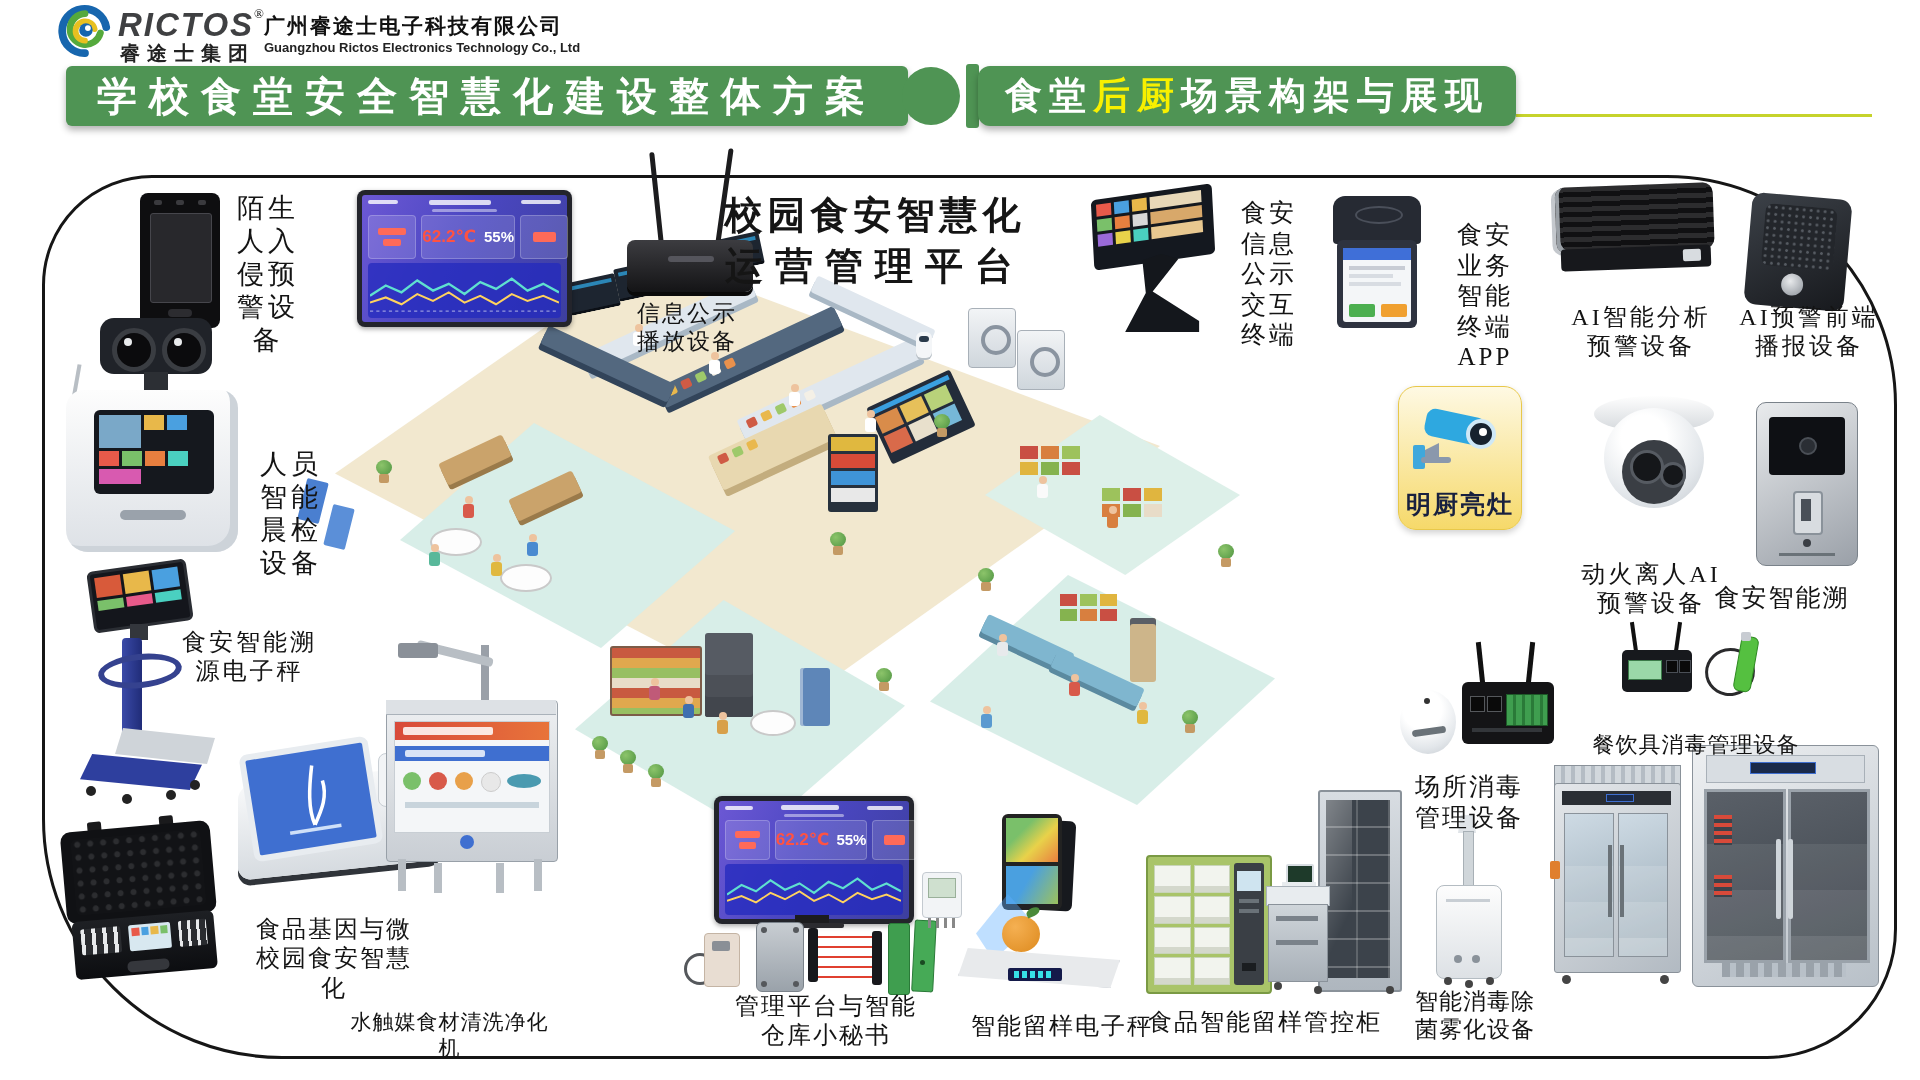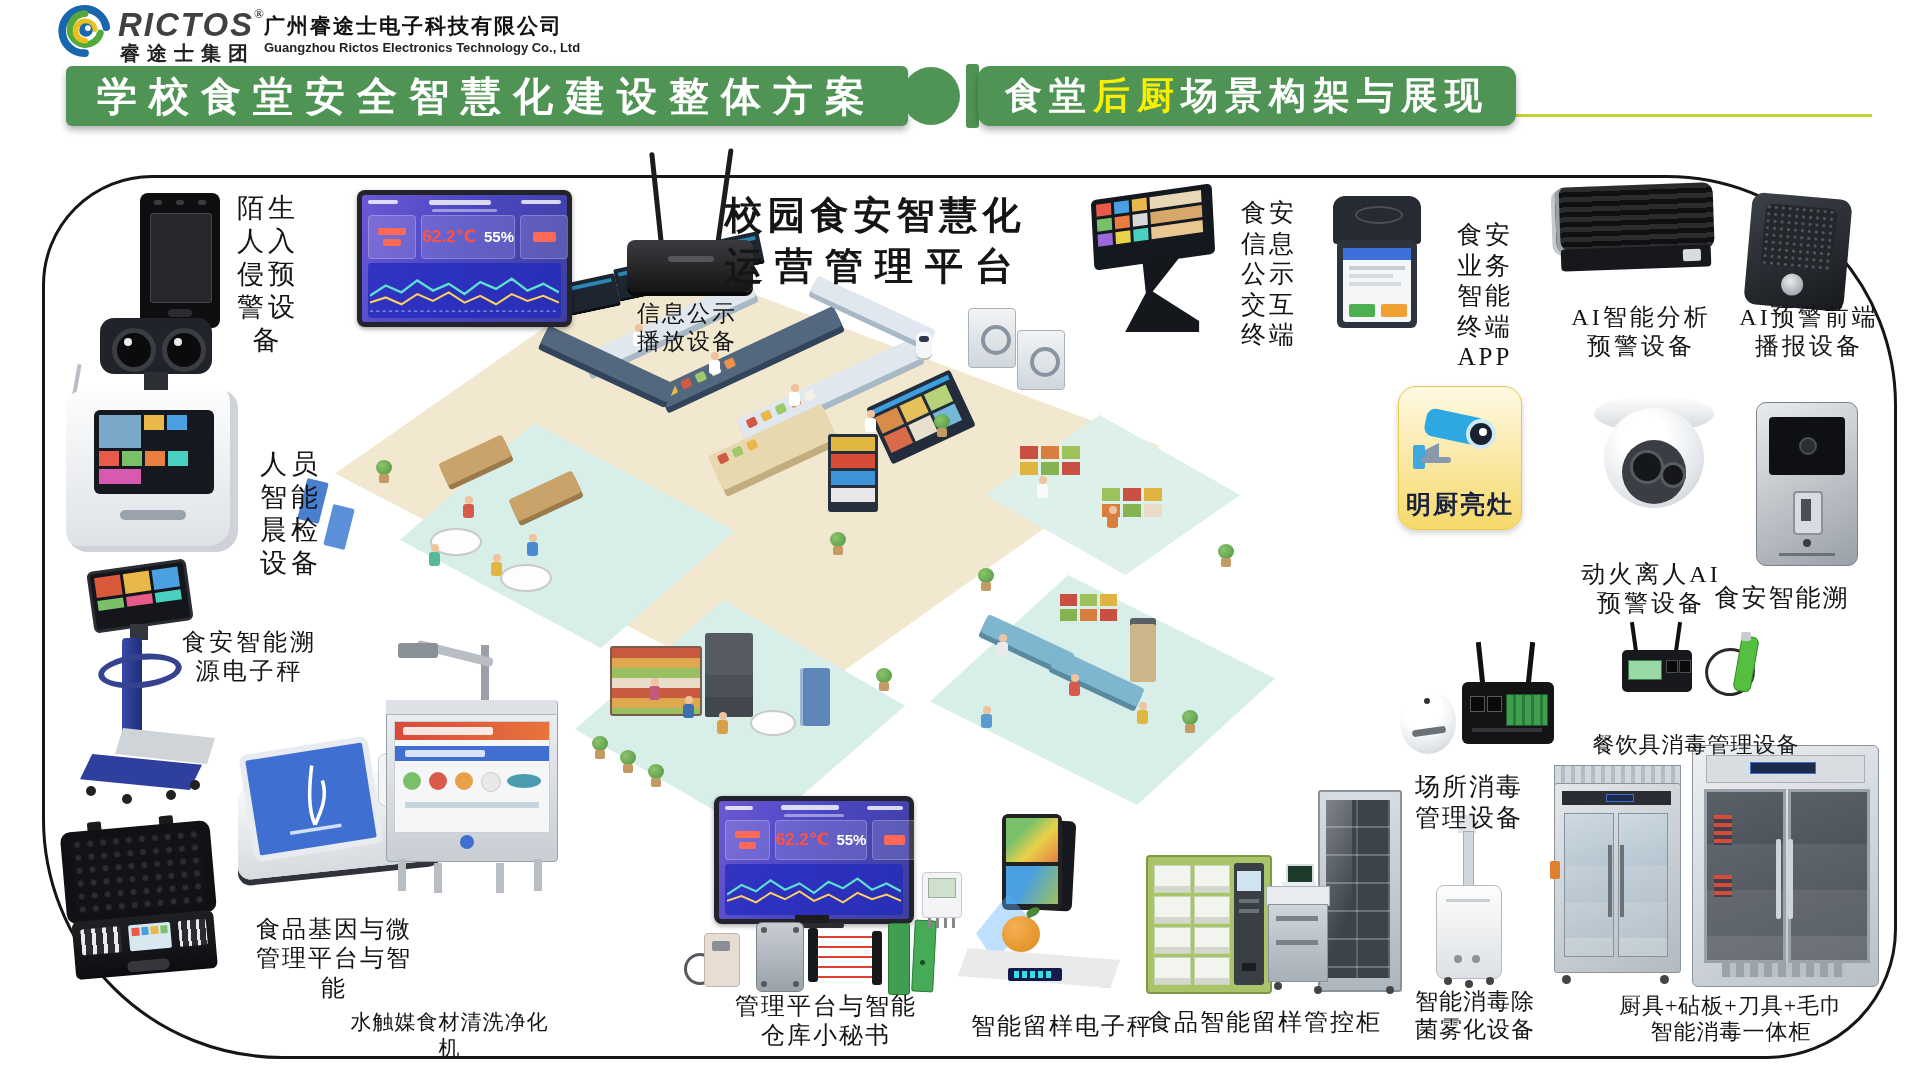--- a/index.html
+++ b/index.html
@@ -445,21 +445,21 @@
       <svg viewBox="0 0 100 80" style="width:100%;height:100%">
           <path d="M55 12 C50 30 46 48 50 62 M50 62 C58 50 64 40 62 26" stroke="#fff" stroke-width="3" fill="none"></path>
           <line x1="28" y1="66" x2="72" y2="66" stroke="#cfe0f8" stroke-width="3"></line>
         </svg>
     </div>
     <i style="position:absolute;left:140px;top:8px;width:58px;height:52px;background:#f2f4f6;border:1px solid #c8ced4;border-radius:8px"></i>
     <i style="position:absolute;left:148px;top:28px;width:42px;height:9px;background:#4a90d8;border-radius:2px"></i>
     <i style="position:absolute;left:156px;top:14px;width:26px;height:10px;background:#fff;border:1px solid #ccc"></i>
   </div>
   <div class="lbl" style="left:250px;top:915px;width:168px;font-size:24px;letter-spacing:2px">食品基因与微
-管理平台与智能</div>
+校园食安智慧化</div>
 
   <div class="d" style="left:386px;top:645px;width:178px;height:250px;z-index:5">
     <i style="position:absolute;left:95px;top:0;width:8px;height:58px;background:#9aa0a8"></i>
     <i style="position:absolute;left:30px;top:4px;width:78px;height:9px;background:#b8bec4;transform:rotate(14deg);border-radius:4px"></i>
     <i style="position:absolute;left:12px;top:-2px;width:40px;height:15px;background:#8a9098;border-radius:3px"></i>
     <i style="position:absolute;left:0;top:55px;width:170px;height:160px;background:linear-gradient(#eef0f2,#c9ced4);border:1px solid #98a0a8;border-radius:4px"></i>
     <i style="position:absolute;left:0;top:55px;width:170px;height:14px;background:#dde1e5;border-bottom:1px solid #aab2ba"></i>
     <div style="position:absolute;left:8px;top:76px;width:154px;height:110px;background:#f4f6f8;border:1px solid #c8ced4">
       <i style="position:absolute;left:0;top:0;width:154px;height:18px;background:linear-gradient(90deg,#d84a3a,#e8743a)"></i>
       <i style="position:absolute;left:8px;top:5px;width:90px;height:8px;background:rgba(255,255,255,.85);border-radius:2px"></i>
@@ -702,16 +702,14 @@
     <i style="position:absolute;left:12px;top:44px;width:76px;height:168px;background:linear-gradient(160deg,#5a6068,#3c434b);border:3px solid #9aa2aa;
        box-shadow:inset 0 -24px 0 rgba(255,255,255,.10),inset 0 -70px 0 rgba(255,255,255,.08),inset 0 -116px 0 rgba(255,255,255,.08)"></i>
     <i style="position:absolute;left:96px;top:44px;width:76px;height:168px;background:linear-gradient(160deg,#5a6068,#3c434b);border:3px solid #9aa2aa;
        box-shadow:inset 0 -24px 0 rgba(255,255,255,.10),inset 0 -70px 0 rgba(255,255,255,.08),inset 0 -116px 0 rgba(255,255,255,.08)"></i>
     <i style="position:absolute;left:22px;top:70px;width:18px;height:30px;background:repeating-linear-gradient(180deg,#d84a3a 0 4px,#3c434b 4px 8px)"></i>
     <i style="position:absolute;left:22px;top:130px;width:18px;height:22px;background:repeating-linear-gradient(180deg,#d84a3a 0 4px,#3c434b 4px 8px)"></i>
     <i style="position:absolute;left:84px;top:94px;width:5px;height:80px;background:#cfd5da;border-radius:2px"></i>
     <i style="position:absolute;left:96px;top:94px;width:5px;height:80px;background:#cfd5da;border-radius:2px"></i>
     <i style="position:absolute;left:30px;top:218px;width:124px;height:14px;background:repeating-linear-gradient(90deg,#9aa2aa 0 8px,#b8c0c8 8px 14px)"></i>
   </div>
-  <div class="lbl" style="left:1586px;top:993px;width:290px;font-size:22px;letter-spacing:1px;line-height:1.2">厨具+砧板+刀具+毛巾
-智能消毒一体柜</div>
 
 </div>
 
 </body></html>

